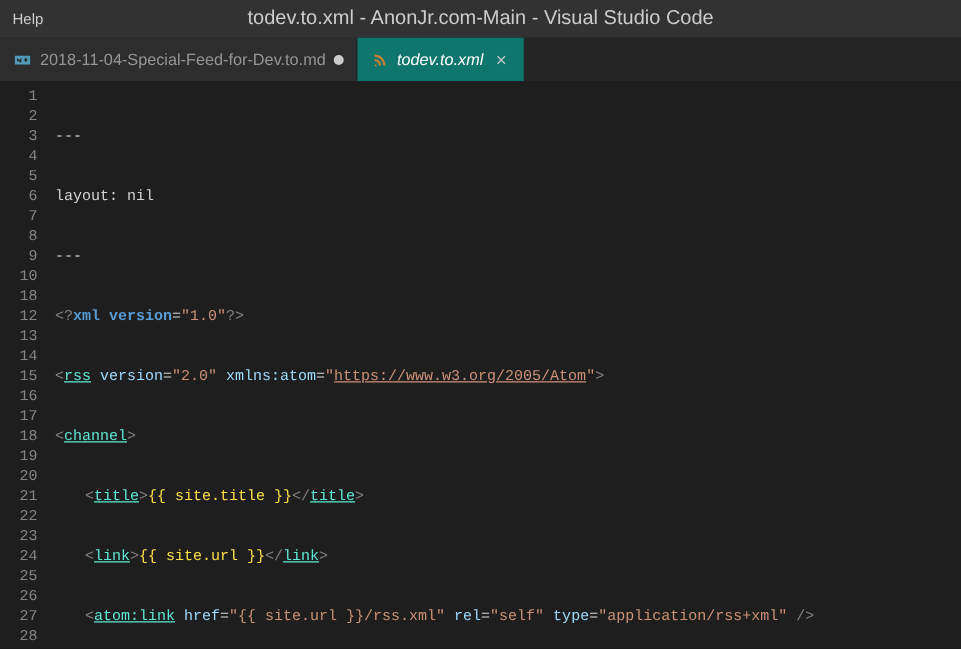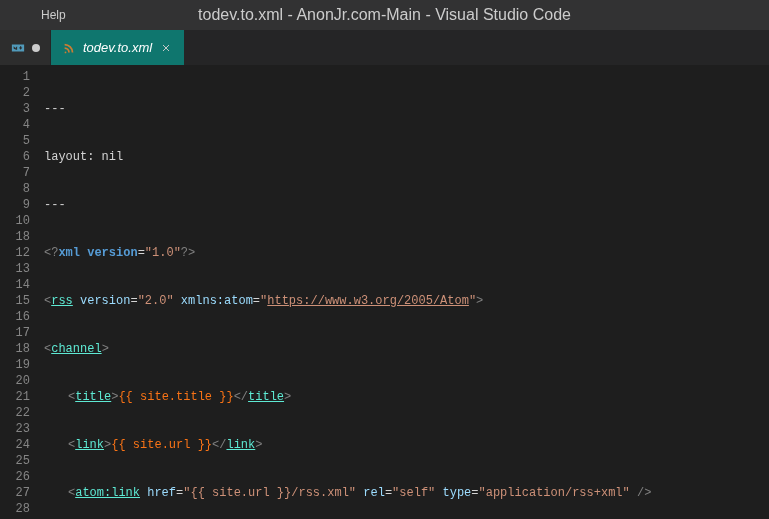--- a/index.html
+++ b/index.html
@@ -19,21 +19,20 @@
   align-items: center;
   position: relative;
 }
 .menu-item {
   padding: 0 10px;
   height: 100%;
   display: flex;
   align-items: center;
   font-size: 12px;
   color: #cccccc;
-  margin-left: 31px;
 }
 .window-title {
   position: absolute;
   left: 50%;
   transform: translateX(-50%);
   font-size: 16px;
   color: #cccccc;
 }
 .tabs {
   height: 35px;
@@ -103,39 +102,40 @@
   white-space: pre;
   overflow: hidden;
 }
 .code-line { height: 16px; }
 .t-text { color: #d4d4d4; }
 .t-punc { color: #808080; }
 .t-tag { color: #5eead4; text-decoration: underline; }
 .t-attr { color: #9cdcfe; }
 .t-str { color: #ce9178; }
 .t-str-u { color: #ce9178; text-decoration: underline; }
-.t-liq { color: #f97316; }
+.t-liq { color: #fde047; }
 .t-pi { color: #569cd6; font-weight: bold; }
 .ind1 { padding-left: 24px; }
 </style>
 </head>
 <body>
 
 <div class="titlebar">
   <div class="menu-item">Help</div>
   <div class="window-title">todev.to.xml - AnonJr.com-Main - Visual Studio Code</div>
 </div>
 
 <div class="tabs">
   <div class="tab">
     <span class="tab-icon">
       <svg width="14" height="14" viewBox="0 0 16 16">
           <path fill="#519aba" d="M1 4v8h14V4H1zm2 6V6l2 2 2-2v4H5V8.5L5 8.5 4 9.5 3 8.5V10zm8 0L9 7.5h1.3V6h1.4v1.5H13L11 10z"></path>
         </svg>
     </span>
+    <span class="tab-label">2018-11-04-Special-Feed-for-Dev.to.md</span>
     <span class="dirty-dot"></span>
   </div>
   <div class="tab active">
     <span class="tab-icon">
       <svg width="14" height="14" viewBox="0 0 16 16">
           <path fill="#cc7d33" d="M3 3v2a8 8 0 0 1 8 8h2A10 10 0 0 0 3 3zm0 4v2a4 4 0 0 1 4 4h2a6 6 0 0 0-6-6zm1 5a1 1 0 1 0 0 2 1 1 0 0 0 0-2z"></path>
         </svg>
     </span>
     <span class="tab-label italic">todev.to.xml</span>
     <span class="close-x">

